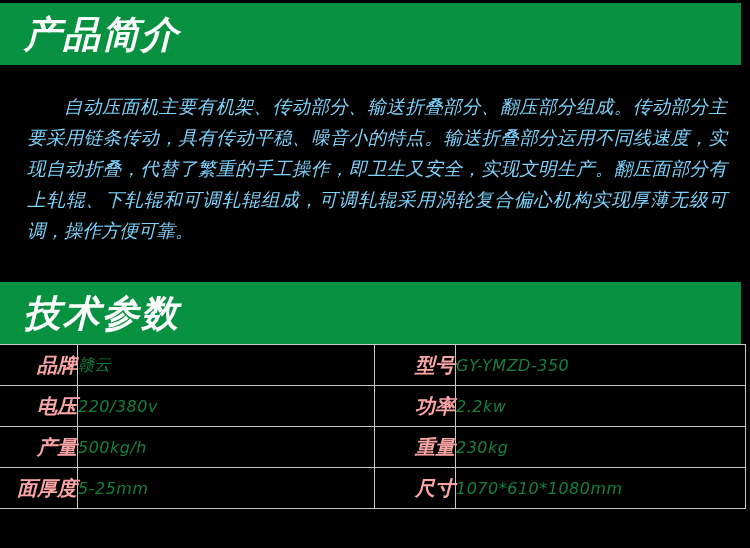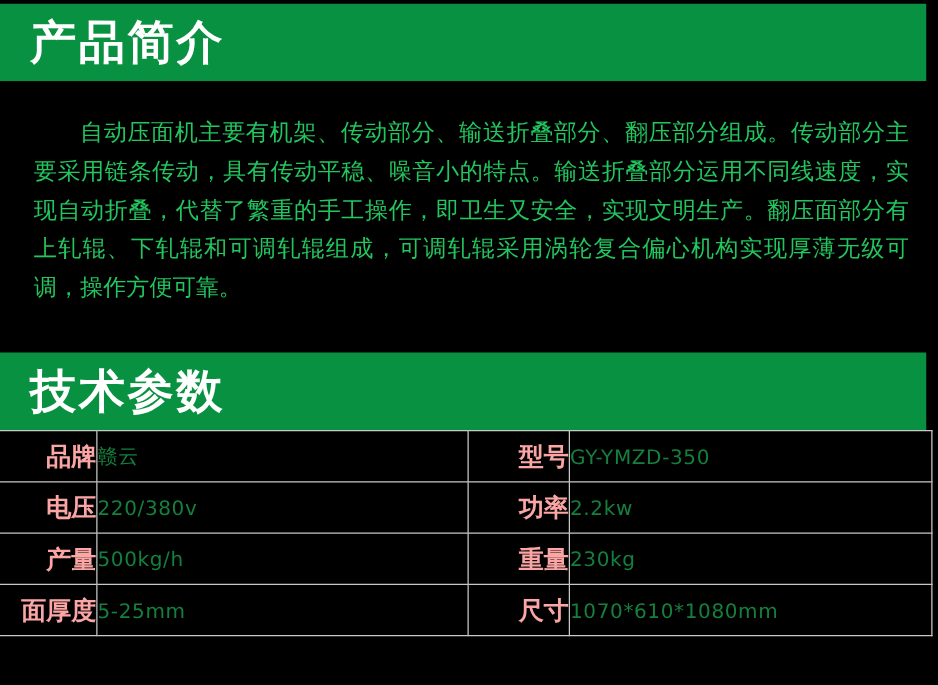--- a/index.html
+++ b/index.html
@@ -13,20 +13,21 @@
     overflow: hidden;
     font-family: "DejaVu Sans", "Liberation Sans", sans-serif;
     color: #ffffff;
   }
 
   .page {
     position: relative;
     width: 750px;
     height: 548px;
     background: #000000;
+    font-style: italic;
   }
 
   
   .banner {
     position: absolute;
     left: 0;
     width: 741px;
     background: #089140;
     box-sizing: border-box;
   }
@@ -56,21 +57,21 @@
     height: 217px;
     background: #000000;
   }
   .intro-text {
     position: absolute;
     left: 27px;
     right: 23px;
     top: 26px;
     font-size: 18.5px;
     line-height: 31px;
-    color: #22c55e;
+    color: #7dd3fc;
     text-align: justify;
     text-indent: 2em;
     font-weight: 400;
   }
 
   
   .spec-table {
     position: absolute;
     left: 0;
     top: 344px;

